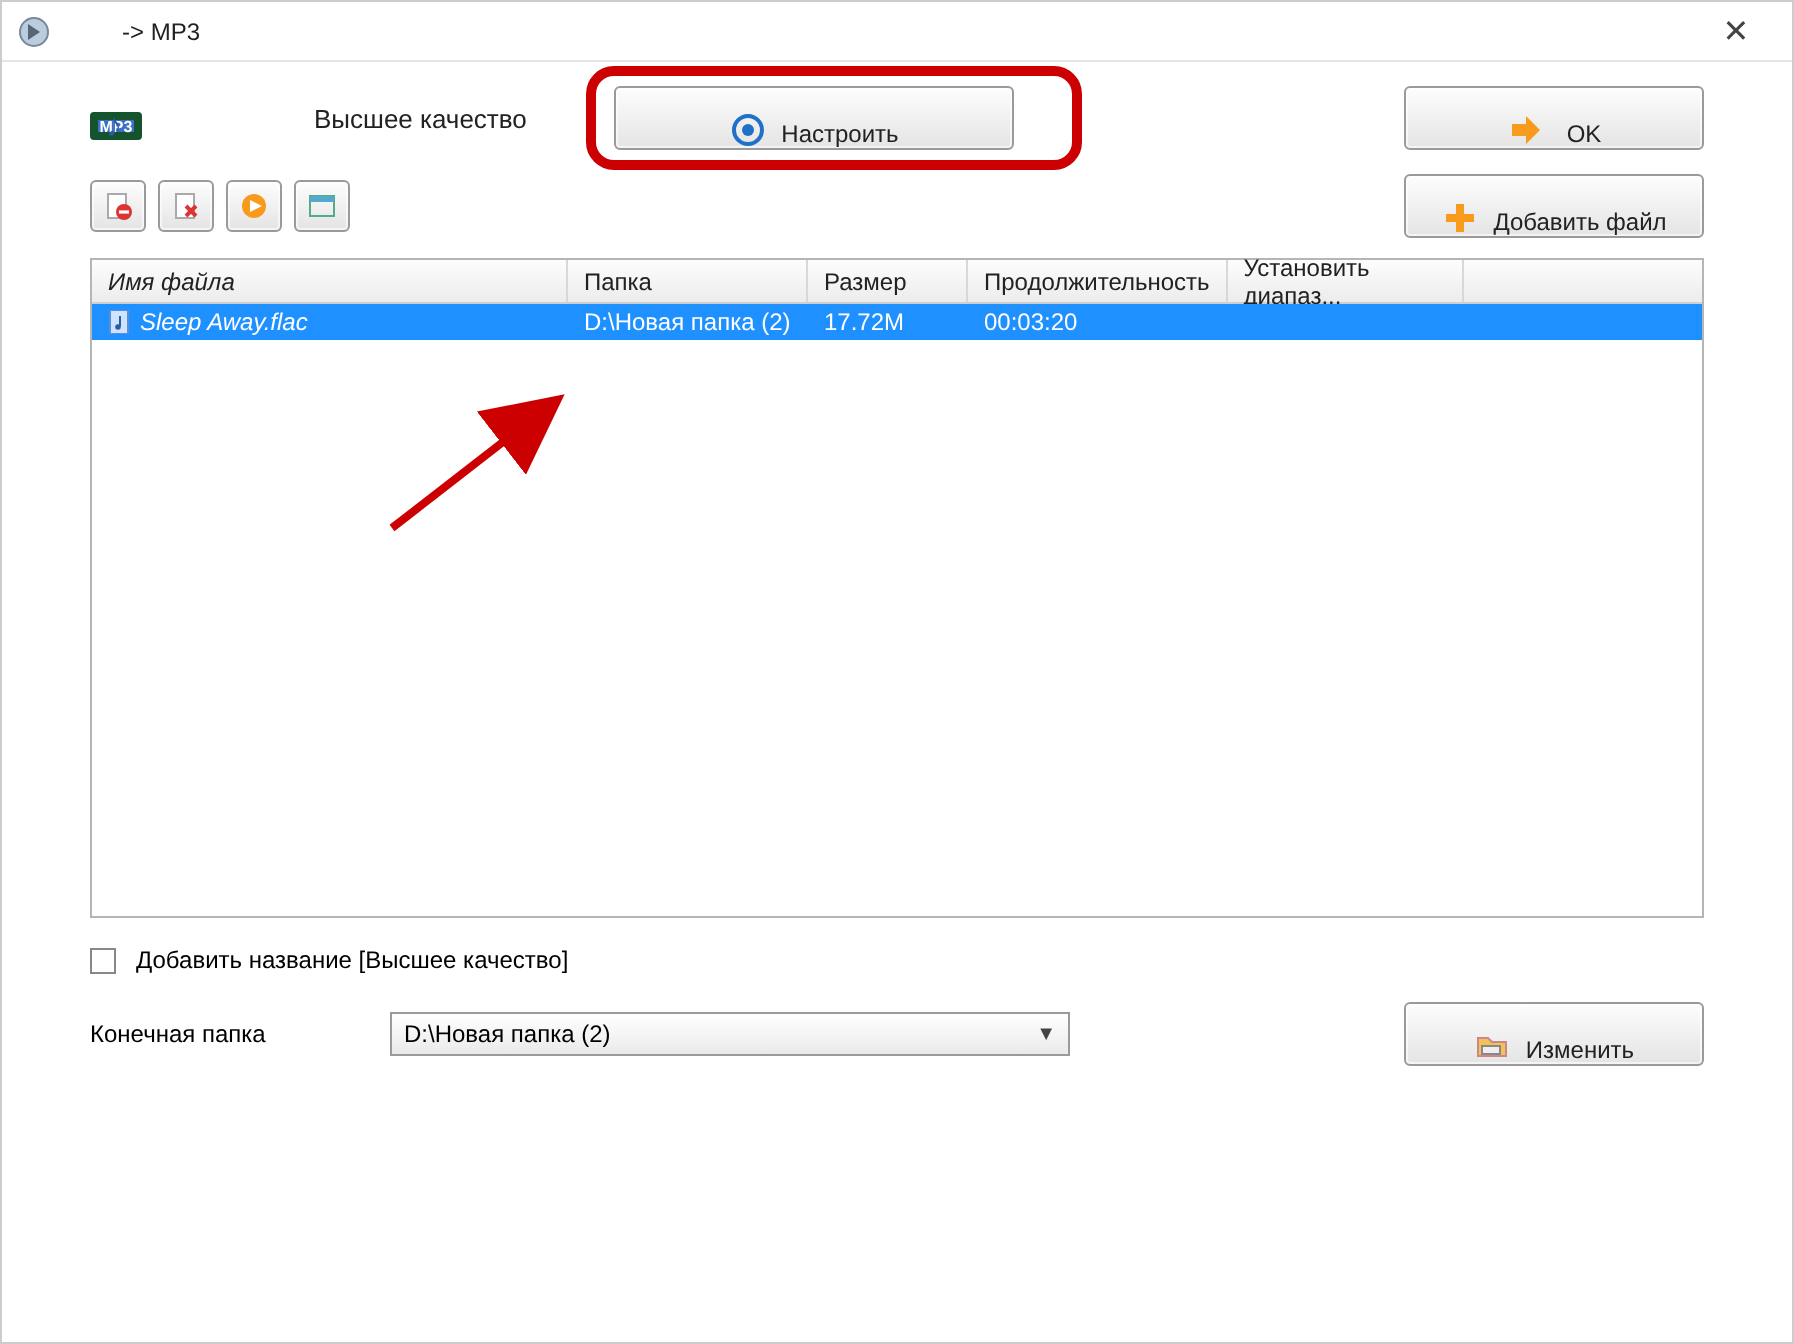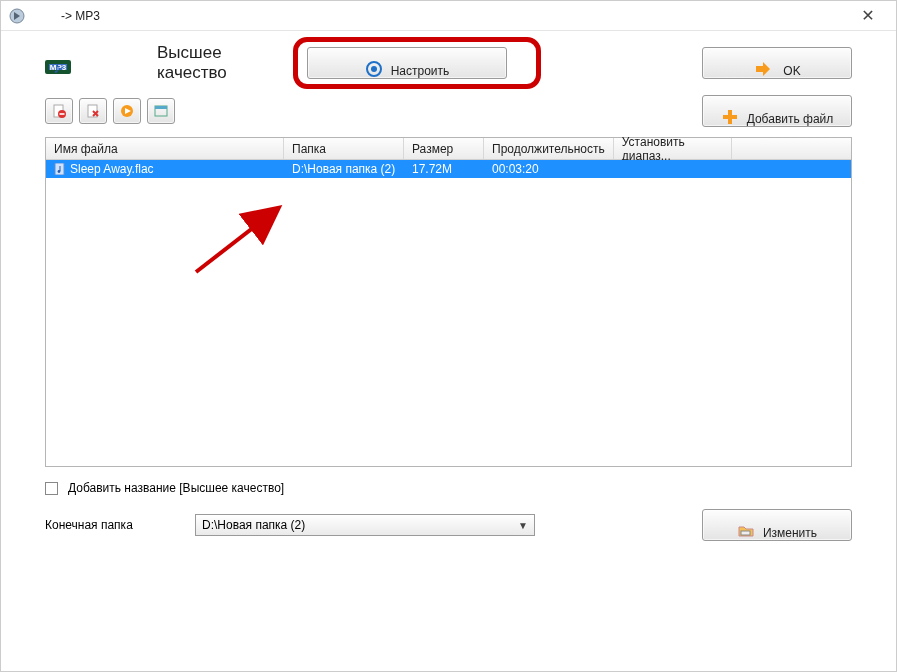--- a/index.html
+++ b/index.html
@@ -41,21 +41,21 @@
   }
   .mp3-badge .tag {
     width: 26px; height: 14px; background: #3b70c4; border:4px solid #14532d;
     border-radius: 2px; font-size: 8px; font-weight: bold; color: #fff;
     display:flex; align-items:center; justify-content:center;
     position:absolute; top:13px; left:0;
   }
   .mp3-badge .note {
     position:absolute; left:8px; top:12px; font-size:16px; color:#2a5aa8;
   }
-  .quality-label { font-size:17px; color:#222; margin-left: 50px; flex: 0 0 120px;}
+  .quality-label { font-size:13px; color:#222; margin-left: 50px; flex: 0 0 120px;}
   .spacer-flex { flex: 1; }
 
   .big-button {
     height: 32px; display:flex; align-items:flex-end; justify-content:center;
     gap: 8px; padding: 0 12px; background: linear-gradient(#fdfdfd,#e4e4e4);
     border: 1px solid #9a9a9a; border-radius: 3px; font-size: 12px; color:#222;
     box-shadow: inset 0 0 0 1px rgba(255,255,255,0.6);
     cursor: default; position: relative;
   }
   .big-button .icon { width:18px; height:18px; display:flex; align-items:center; justify-content:center; }
@@ -98,21 +98,21 @@
   .table-header {
     display:flex; background: linear-gradient(#fdfdfd,#ececec);
     border-bottom: 1px solid #cfcfcf;
     height: 22px; align-items:stretch;
   }
   .th {
     padding: 3px 8px; font-size:12px; color:#222;
     border-right: 1px solid #d8d8d8;
     display:flex; align-items:center;
   }
-  .col-name { flex: 0 0 238px; }
+  .col-name { flex: 0 0 238px; font-style: italic; }
   .col-folder { flex: 0 0 120px; }
   .col-size   { flex: 0 0 80px; }
   .col-dur    { flex: 0 0 120px; }
   .col-range  { flex: 0 0 118px; }
   .col-rest   { flex: 1; border-right:none; }
 
   .table-body { flex:1; overflow:hidden; position:relative; }
   .row {
     display:flex; height:18px; align-items:center;
     background:#1e90ff; color:#fff;

